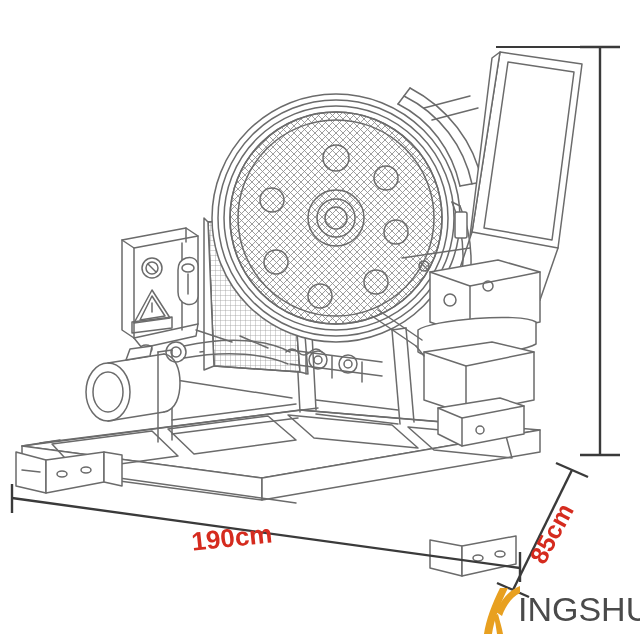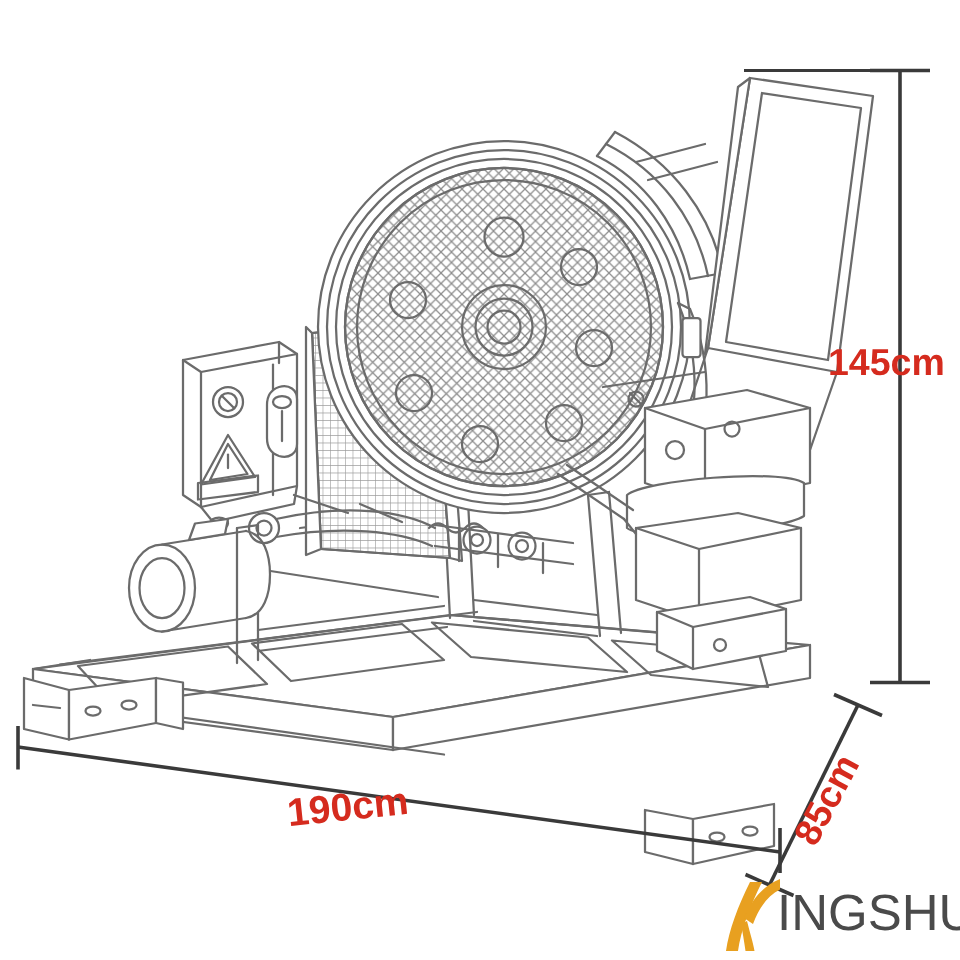--- a/index.html
+++ b/index.html
@@ -271,21 +271,20 @@
       </g>
 
       <g>
         <line x1="513" y1="590" x2="572" y2="470"></line>
         <line x1="497" y1="583" x2="529" y2="597"></line>
         <line x1="556" y1="463" x2="588" y2="477"></line>
       </g>
     </g>
   </svg>
 
-  <div class="dimlabel" id="lbl-145">145cm</div>
 
   <div class="dimlabel" id="lbl-190">190cm</div>
 
   <div class="dimlabel" id="lbl-85">85cm</div>
 
   <div id="brand">
     <svg width="52" height="50" viewBox="0 0 52 50">
       <g fill="#e8a020">
 
         <path d="M14 50 C16 36 22 20 30 4 L38 4 C30 20 24 36 22 50 Z"></path>

